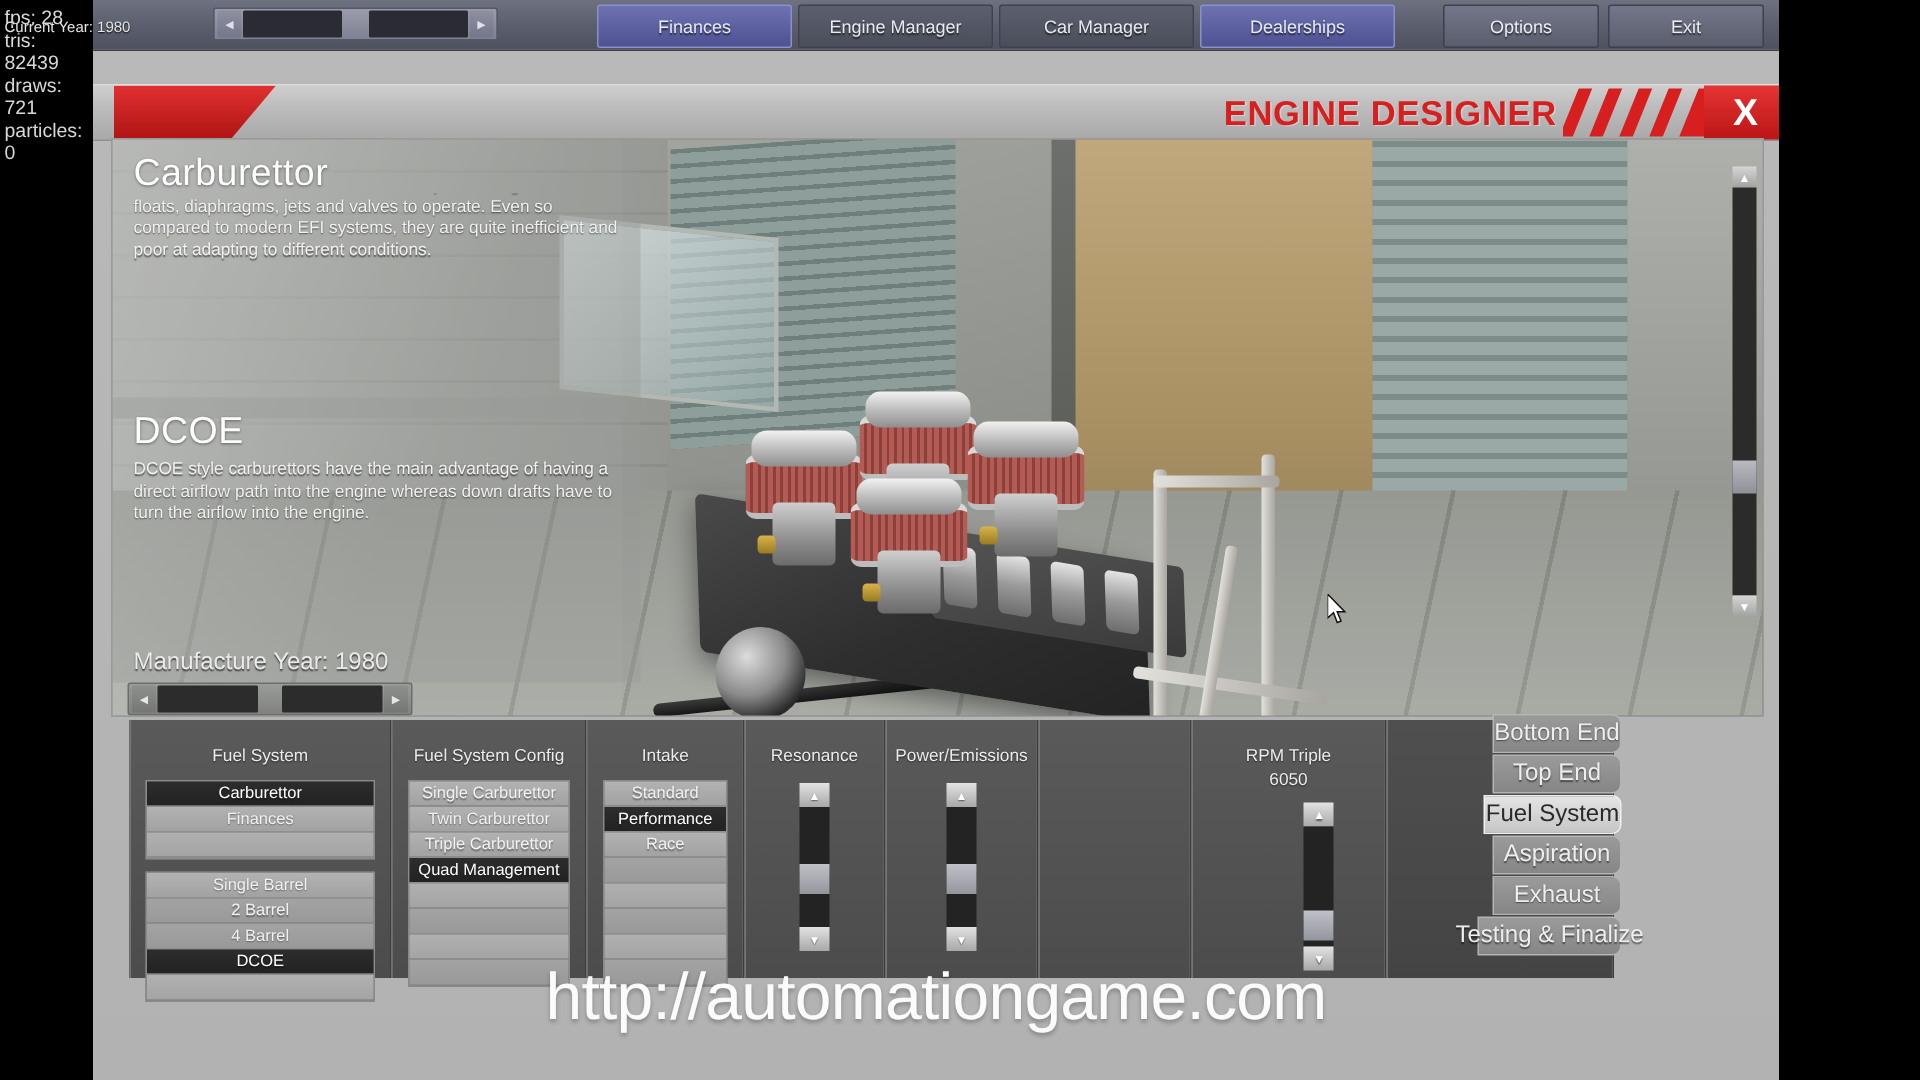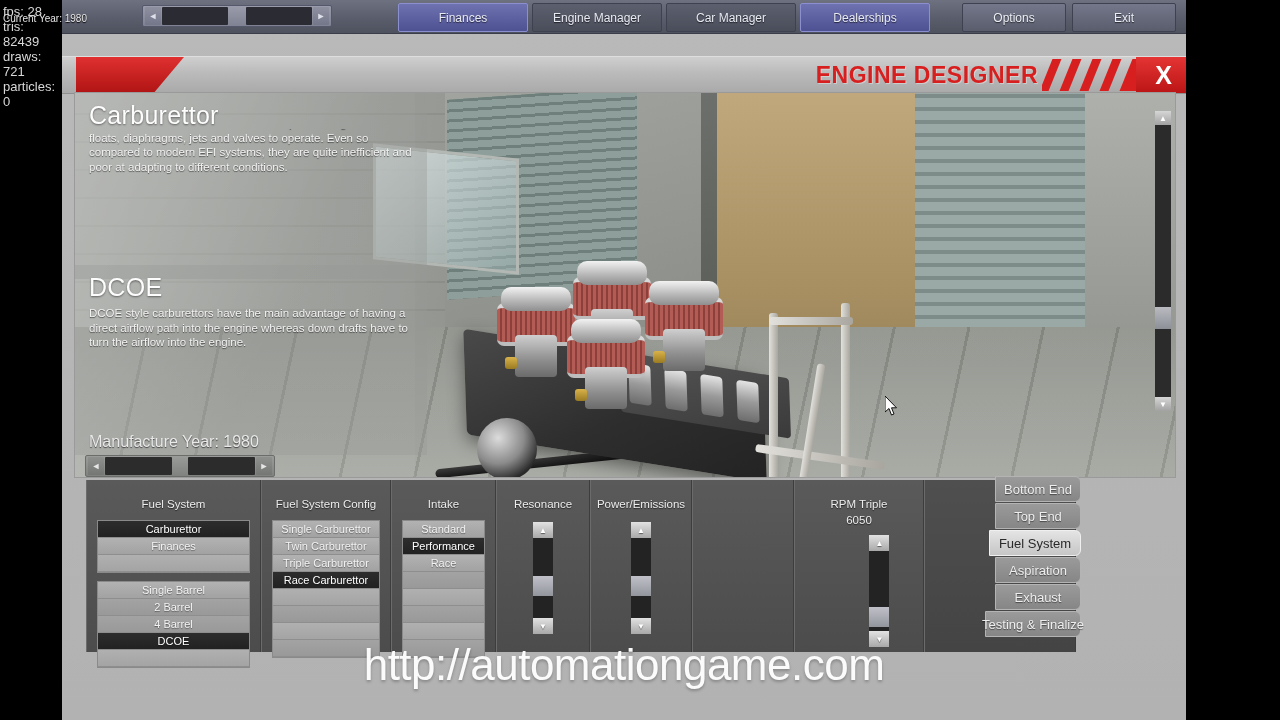--- a/index.html
+++ b/index.html
@@ -172,21 +172,21 @@
   .slider{position:absolute;left:50%;transform:translateX(-50%);top:42px;width:20px;height:112px;}
   .sl-btn{width:20px;height:16px;background:linear-gradient(#e2e2e2,#a8a8a8);
     display:flex;align-items:center;justify-content:center;font-size:8px;color:#fff;
     text-shadow:0 1px 1px rgba(0,0,0,.5);}
   .sl-track{position:absolute;left:0;top:16px;width:20px;bottom:16px;background:#232323;}
   .sl-thumb{position:absolute;left:0;width:20px;height:20px;background:linear-gradient(#c0c1c8,#93959d);}
 
   
   .rtabs{position:absolute;right:-6px;top:-4px;width:86px;}
   .rtab{position:relative;height:26px;margin-bottom:1px;display:flex;align-items:center;
-    justify-content:center;font-size:13px;color:#eee;white-space:nowrap;
+    justify-content:center;font-size:16px;color:#eee;white-space:nowrap;
     background:linear-gradient(#9a9a9a,#868686);border:1px solid #b4b4b4;
     border-radius:0 6px 6px 0;text-shadow:0 1px 1px rgba(0,0,0,.5);padding:0 16px;box-sizing:border-box;}
   .rtab.wide{width:96px;margin-left:-10px;}
   .rtab.sel{background:linear-gradient(#e4e4e4,#c6c6c6);color:#2a2a2a;text-shadow:none;
     border-color:#f0f0f0;width:92px;margin-left:-6px;}
 
   
   .wm{position:absolute;left:0;top:640px;width:1124px;text-align:center;
     font-size:44px;color:#fbfbfb;font-family:"Liberation Sans",sans-serif;
     letter-spacing:-.5px;text-shadow:0 2px 3px rgba(0,0,0,.25);z-index:55;}
@@ -356,21 +356,21 @@
           <div class="opt empty"></div>
         </div>
       </div>
 
       <div class="panel" style="width:130px">
         <div class="panel-hdr">Fuel System Config</div>
         <div class="opt-group">
           <div class="opt">Single Carburettor</div>
           <div class="opt">Twin Carburettor</div>
           <div class="opt">Triple Carburettor</div>
-          <div class="opt sel">Race Carburettor</div>
+          <div class="opt sel">Quad Management</div>
           <div class="opt empty"></div>
           <div class="opt dim"></div>
           <div class="opt empty"></div>
           <div class="opt dim"></div>
         </div>
       </div>
 
       <div class="panel" style="width:105px">
         <div class="panel-hdr">Intake</div>
         <div class="opt-group">

